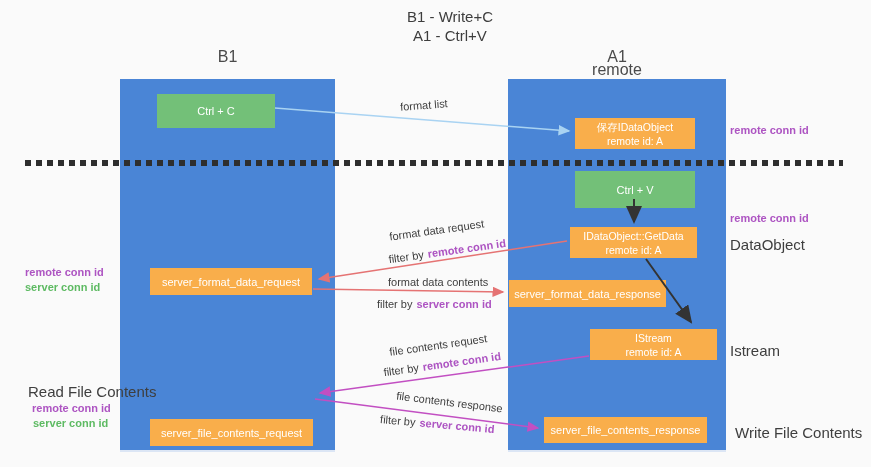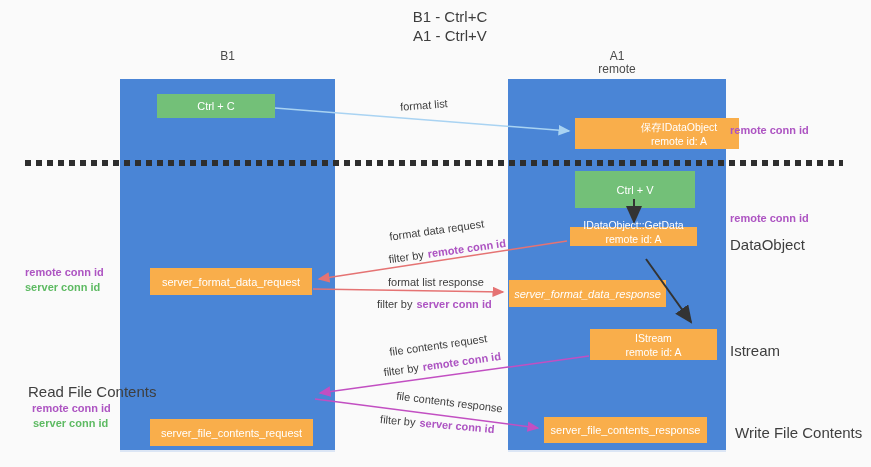--- a/index.html
+++ b/index.html
@@ -1,21 +1,21 @@
 <!DOCTYPE html>
 <html><head>
 <meta charset="utf-8">
 <style>
   html,body { margin:0; padding:0; background:#fafafa; font-family:"Liberation Sans", sans-serif; }
   .canvas { position:relative; width:871px; height:467px; background:#fafafa; overflow:hidden; }
 
   .title { position:absolute; left:300px; top:7px; width:300px; text-align:center;
            font-size:15px; line-height:19px; color:#3d3d3d; }
 
-  .col-header { position:absolute; text-align:center; font-size:12px; line-height:13px; color:#4a4a4a; z-index:1; }
+  .col-header { position:absolute; text-align:center; font-size:16px; line-height:13px; color:#4a4a4a; z-index:1; }
 
   .col { position:absolute; top:79px; height:371px; background:#4a85d6; z-index:0;
          border-bottom:2px solid #dce6f5; }
   .col-left  { left:120px; width:215px; }
   .col-right { left:508px; width:218px; }
 
   .dashed-line { position:absolute; left:25px; top:160px; width:818px; height:6px; z-index:6;
                  background:repeating-linear-gradient(to right,#2e2e2e 0 6px,transparent 6px 11px); }
 
   .box { position:absolute; display:flex; align-items:center; justify-content:center;
@@ -36,64 +36,64 @@
   .side { font-size:11.5px; color:#3e3e3e; }
   .side.big { font-size:15px; }
   .filter-id { margin-left:4px; }
 </style>
 </head>
 <body>
 
 <div class="canvas">
 
   <div class="title">
-    <div>B1 - Ctrl+C</div>
+    <div>B1 - Write+C</div>
     <div>A1 - Ctrl+V</div>
   </div>
 
   <div class="col-header" style="left:120px; top:50px; width:215px;">
     <div>B1</div>
   </div>
   <div class="col-header" style="left:508px; top:50px; width:218px;">
     <div>A1</div>
     <div>remote</div>
   </div>
 
   <div class="col col-left"></div>
   <div class="col col-right"></div>
 
   <div class="dashed-line"></div>
 
-  <div class="box green" style="left:157px; top:94px;  width:118px; height:24px;">
+  <div class="box green" style="left:157px; top:94px;  width:118px; height:34px;">
     <span>Ctrl + C</span>
   </div>
 
-  <div class="box orange" style="left:575px; top:118px; width:120px; height:31px;padding-left:44px;">
+  <div class="box orange" style="left:575px; top:118px; width:120px; height:31px;">
     <div class="two-line">
       <div>保存IDataObject</div>
       <div>remote id: A</div>
     </div>
   </div>
 
   <div class="box green" style="left:575px; top:171px; width:120px; height:37px;">
     <span>Ctrl + V</span>
   </div>
 
-  <div class="box orange" style="left:570px; top:227px; width:127px; height:19px;align-items:flex-end;">
+  <div class="box orange" style="left:570px; top:227px; width:127px; height:31px;">
     <div class="two-line">
       <div>IDataObject::GetData</div>
       <div>remote id: A</div>
     </div>
   </div>
 
   <div class="box orange" style="left:150px; top:268px; width:162px; height:27px;">
     <span>server_format_data_request</span>
   </div>
 
-  <div class="box orange" style="left:509px; top:280px; width:157px; height:27px;font-style:italic;">
+  <div class="box orange" style="left:509px; top:280px; width:157px; height:27px;">
     <span>server_format_data_response</span>
   </div>
 
   <div class="box orange" style="left:590px; top:329px; width:127px; height:31px;">
     <div class="two-line">
       <div>IStream</div>
       <div>remote id: A</div>
     </div>
   </div>
 
@@ -129,21 +129,21 @@
     <line x1="315" y1="399" x2="538" y2="428" stroke="#c24fc2" stroke-width="1.5" marker-end="url(#m-magenta)"></line>
   </svg>
 
   <div class="lbl rot-neg-sm" style="left:400px; top:99px;">format list</div>
 
   <div class="lbl rot-neg" style="left:389px; top:224px;">format data request</div>
   <div class="lbl rot-neg" style="left:388px; top:245px;">
     <span>filter by</span><span class="purple filter-id">remote conn id</span>
   </div>
 
-  <div class="lbl" style="left:388px; top:276px;">format list response</div>
+  <div class="lbl" style="left:388px; top:276px;">format data contents</div>
   <div class="lbl" style="left:377px; top:298px;">
     <span>filter by</span><span class="purple filter-id">server conn id</span>
   </div>
 
   <div class="lbl rot-neg" style="left:389px; top:339px;">file contents request</div>
   <div class="lbl rot-neg" style="left:383px; top:358px;">
     <span>filter by</span><span class="purple filter-id">remote conn id</span>
   </div>
 
   <div class="lbl rot-pos" style="left:396px; top:396px;">file contents response</div>

